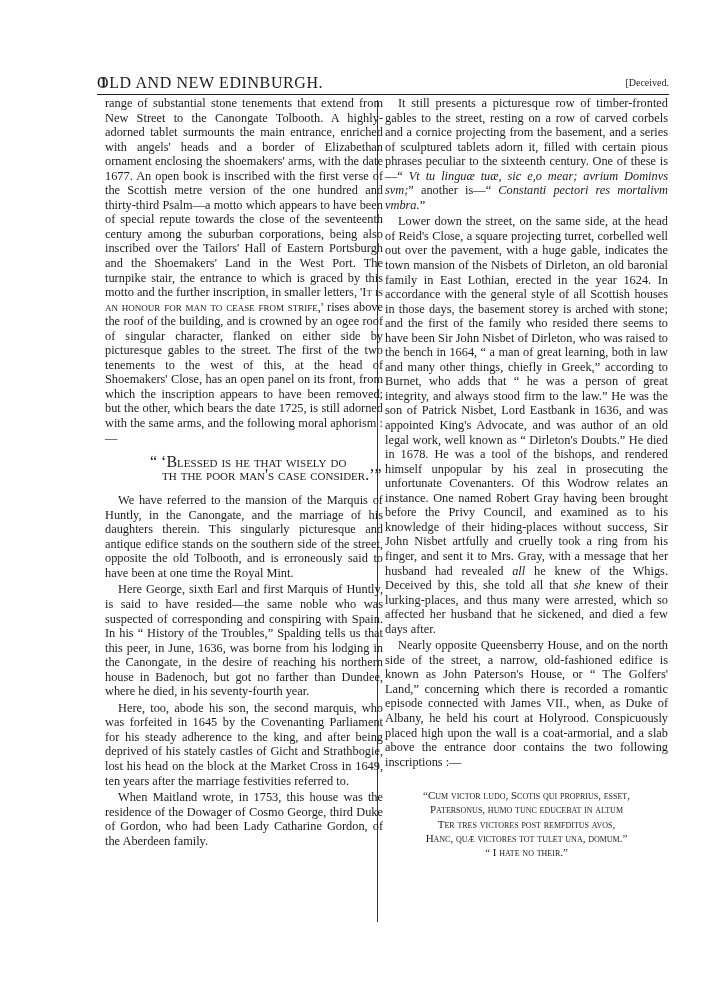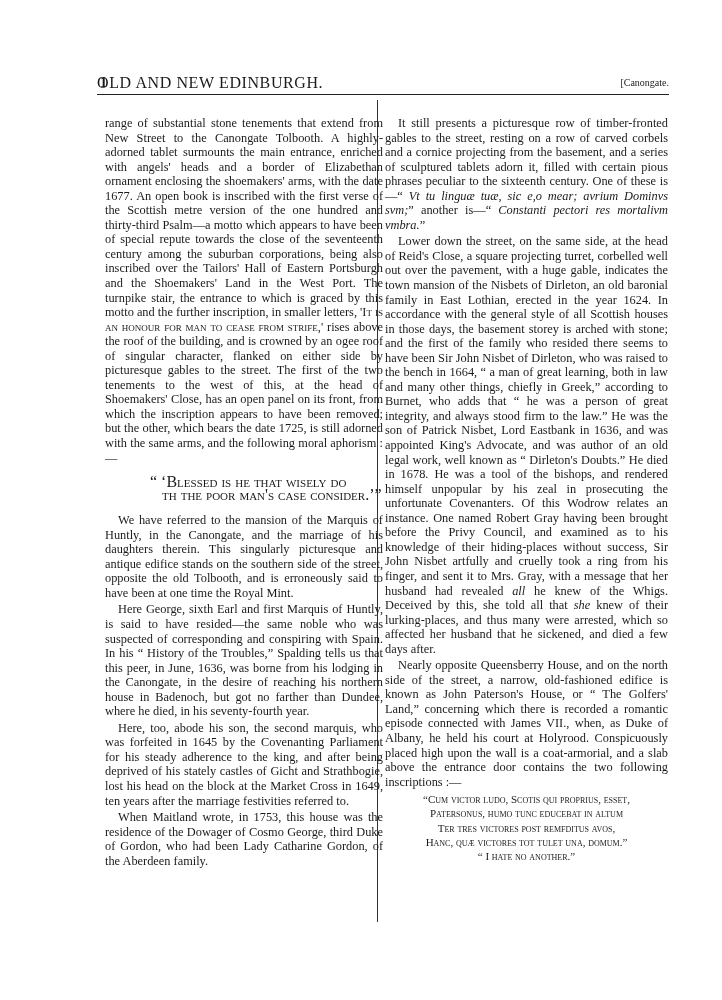--- a/index.html
+++ b/index.html
@@ -8,51 +8,51 @@
       font-family: "Liberation Serif", "DejaVu Serif", serif; color: #1a1a1a;
     }
     .header {
       position: absolute; left: 97px; top: 74px; width: 572px; height: 20px;
       border-bottom: 1.5px solid #222;
     }
     .page-num { position: absolute; left: 3px; top: 1px; font-size: 14px; font-weight: bold; letter-spacing: 1px; }
     .running-title { position: absolute; left: 0; right: 0; top: 0; font-size: 16px; letter-spacing: 0.6px; }
     .section { position: absolute; right: 0; top: 3px; font-size: 10px; }
     .col {
-      position: absolute; top: 116px; width: 278px;
+      position: absolute; top: 96px; width: 278px;
       font-size: 12.35px; line-height: 14.55px; text-align: justify;
       hyphens: none;
     }
     .col-left { left: 105px; }
     .col-right { left: 385px; width: 283px; }
     .rule {
       position: absolute; left: 377px; top: 100px; width: 1px; height: 822px; background: #333;
     }
     .col p { margin: 0; text-indent: 13px; }
     .col p.cont { text-indent: 0; }
     .sc { font-variant: small-caps; }
     .quote-block {
       text-align: left; font-variant: small-caps; font-size: 16px; line-height: 13px;
       margin: 10px 0 12px 0;
     }
     .quote-block .ql { display: block; white-space: nowrap; }
     .q1 { padding-left: 45px; }
     .q2 { padding-left: 57px; }
-    .latin { text-align: center; font-variant: small-caps; font-size: 11px; line-height: 14.2px; margin-top: 3px; }
+    .latin { text-align: center; font-variant: small-caps; font-size: 11px; line-height: 14.2px; margin-top: 19px; }
     .latin .ql { display: block; white-space: nowrap; }
     i { font-style: italic; }
     .p-gap { margin-top: 2px !important; }
   </style>
 </head>
 <body>
 
 <div class="header">
   <span class="page-num">1</span>
   <div class="running-title">OLD AND NEW EDINBURGH.</div>
-  <span class="section">[Canongate.</span>
+  <span class="section">[Deceived.</span>
 </div>
 
 <div class="rule"></div>
 
 <div class="col col-left">
   <p class="cont"><span>range of substantial stone tenements that extend from New Street to the Canongate Tolbooth. A highly-adorned tablet surmounts the main entrance, enriched with angels' heads and a border of Elizabethan ornament enclosing the shoemakers' arms, with the date 1677. An open book is inscribed with the first verse of the Scottish metre version of the one hundred and thirty-third Psalm—a motto which appears to have been of special repute towards the close of the seventeenth century among the suburban corporations, being also inscribed over the Tailors' Hall of Eastern Portsburgh and the Shoemakers' Land in the West Port. The turnpike stair, the entrance to which is graced by this motto and the further inscription, in smaller letters,</span> <span class="sc">'It is an honour for man to cease from strife,'</span><span> rises above the roof of the building, and is crowned by an ogee roof of singular character, flanked on either side by picturesque gables to the street. The first of the two tenements to the west of this, at the head of Shoemakers' Close, has an open panel on its front, from which the inscription appears to have been removed; but the other, which bears the date 1725, is still adorned with the same arms, and the following moral aphorism :—</span></p>
   <div class="quote-block">
     <span class="ql q1">“ ‘Blessed is he that wisely do</span>
     <span class="ql q2">th the poor man's case consider.’”</span>
   </div>
@@ -64,15 +64,15 @@
 
 <div class="col col-right">
   <p><span>It still presents a picturesque row of timber-fronted gables to the street, resting on a row of carved corbels and a cornice projecting from the basement, and a series of sculptured tablets adorn it, filled with certain pious phrases peculiar to the sixteenth century. One of these is—“ </span><i>Vt tu linguæ tuæ, sic e,o mear; avrium Dominvs svm;</i><span>” another is—“ </span><i>Constanti pectori res mortalivm vmbra.</i><span>”</span></p>
   <p class="p-gap"><span>Lower down the street, on the same side, at the head of Reid's Close, a square projecting turret, corbelled well out over the pavement, with a huge gable, indicates the town mansion of the Nisbets of Dirleton, an old baronial family in East Lothian, erected in the year 1624. In accordance with the general style of all Scottish houses in those days, the basement storey is arched with stone; and the first of the family who resided there seems to have been Sir John Nisbet of Dirleton, who was raised to the bench in 1664, “ a man of great learning, both in law and many other things, chiefly in Greek,” according to Burnet, who adds that “ he was a person of great integrity, and always stood firm to the law.” He was the son of Patrick Nisbet, Lord Eastbank in 1636, and was appointed King's Advocate, and was author of an old legal work, well known as “ Dirleton's Doubts.” He died in 1678. He was a tool of the bishops, and rendered himself unpopular by his zeal in prosecuting the unfortunate Covenanters. Of this Wodrow relates an instance. One named Robert Gray having been brought before the Privy Council, and examined as to his knowledge of their hiding-places without success, Sir John Nisbet artfully and cruelly took a ring from his finger, and sent it to Mrs. Gray, with a message that her husband had revealed </span><i>all</i><span> he knew of the Whigs. Deceived by this, she told all that </span><i>she</i><span> knew of their lurking-places, and thus many were arrested, which so affected her husband that he sickened, and died a few days after.</span></p>
   <p class="p-gap">Nearly opposite Queensberry House, and on the north side of the street, a narrow, old-fashioned edifice is known as John Paterson's House, or “ The Golfers' Land,” concerning which there is recorded a romantic episode connected with James VII., when, as Duke of Albany, he held his court at Holyrood. Conspicuously placed high upon the wall is a coat-armorial, and a slab above the entrance door contains the two following inscriptions :—</p>
   <div class="latin">
     <span class="ql">“Cum victor ludo, Scotis qui proprius, esset,</span>
     <span class="ql">Patersonus, humo tunc educebat in altum</span>
     <span class="ql">Ter tres victores post remfditus avos,</span>
     <span class="ql">Hanc, quæ victores tot tulet una, domum.”</span>
-    <span class="ql">“ I hate no another.”</span>
+    <span class="ql">“ I hate no their.”</span>
   </div>
 </div>
 
 </body></html>

